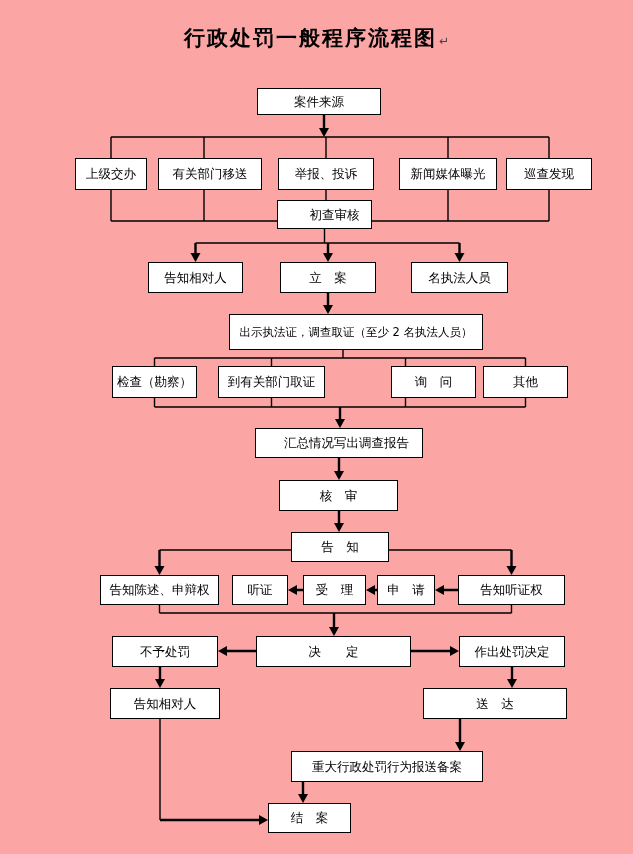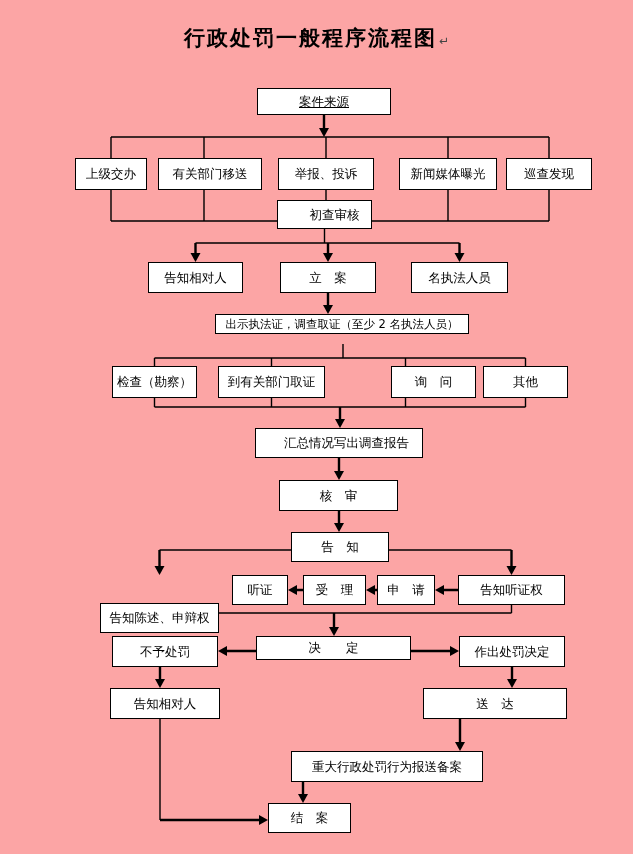--- a/index.html
+++ b/index.html
@@ -95,53 +95,53 @@
       <polygon points="298,794 308,794 303,803"></polygon>
       <polygon points="297,585 297,595 288,590"></polygon>
       <polygon points="375,585 375,595 366,590"></polygon>
       <polygon points="444,585 444,595 435,590"></polygon>
       <polygon points="227,646 227,656 218,651"></polygon>
       <polygon points="450,646 450,656 459,651"></polygon>
       <polygon points="259,815 259,825 268,820"></polygon>
     </g>
   </svg>
 
-  <div class="node" style="left:257px;top:88px;width:134px;height:27px;text-decoration:underline;">案件来源</div>
+  <div class="node" style="left:257px;top:88px;width:124px;height:27px;">案件来源</div>
 
   <div class="node" style="left:75px;top:158px;width:72px;height:32px;">上级交办</div>
   <div class="node" style="left:158px;top:158px;width:104px;height:32px;">有关部门移送</div>
   <div class="node" style="left:278px;top:158px;width:96px;height:32px;">举报、投诉</div>
   <div class="node" style="left:399px;top:158px;width:98px;height:32px;">新闻媒体曝光</div>
   <div class="node" style="left:506px;top:158px;width:86px;height:32px;">巡查发现</div>
 
   <div class="node" style="left:277px;top:200px;width:95px;height:29px;padding-left:20px;">初查审核</div>
 
   <div class="node" style="left:148px;top:262px;width:95px;height:31px;">告知相对人</div>
   <div class="node" style="left:280px;top:262px;width:96px;height:31px;">立　案</div>
   <div class="node" style="left:411px;top:262px;width:97px;height:31px;">名执法人员</div>
 
-  <div class="node small-text" style="left:215px;top:314px;width:254px;height:20px;">出示执法证，调查取证（至少 2 名执法人员）</div>
+  <div class="node small-text" style="left:229px;top:314px;width:254px;height:36px;">出示执法证，调查取证（至少 2 名执法人员）</div>
 
   <div class="node" style="left:112px;top:366px;width:85px;height:32px;">检查（勘察）</div>
   <div class="node" style="left:218px;top:366px;width:107px;height:32px;">到有关部门取证</div>
   <div class="node" style="left:363px;top:366px;width:85px;height:32px;margin-left:28px;">询　问</div>
   <div class="node" style="left:483px;top:366px;width:85px;height:32px;">其他</div>
 
   <div class="node" style="left:255px;top:428px;width:168px;height:30px;padding-left:15px;">汇总情况写出调查报告</div>
   <div class="node" style="left:279px;top:480px;width:119px;height:31px;">核　审</div>
   <div class="node" style="left:291px;top:532px;width:98px;height:30px;">告　知</div>
 
-  <div class="node" style="left:100px;top:575px;width:119px;height:30px;margin-top:28px;">告知陈述、申辩权</div>
+  <div class="node" style="left:100px;top:575px;width:119px;height:30px;">告知陈述、申辩权</div>
   <div class="node" style="left:232px;top:575px;width:56px;height:30px;">听证</div>
   <div class="node" style="left:303px;top:575px;width:63px;height:30px;">受　理</div>
   <div class="node" style="left:377px;top:575px;width:58px;height:30px;">申　请</div>
   <div class="node" style="left:458px;top:575px;width:107px;height:30px;">告知听证权</div>
 
   <div class="node" style="left:112px;top:636px;width:106px;height:31px;">不予处罚</div>
-  <div class="node" style="left:256px;top:636px;width:155px;height:24px;">决　　定</div>
+  <div class="node" style="left:256px;top:636px;width:155px;height:31px;">决　　定</div>
   <div class="node" style="left:459px;top:636px;width:106px;height:31px;">作出处罚决定</div>
 
   <div class="node" style="left:110px;top:688px;width:110px;height:31px;">告知相对人</div>
   <div class="node" style="left:423px;top:688px;width:144px;height:31px;">送　达</div>
 
   <div class="node" style="left:291px;top:751px;width:192px;height:31px;">重大行政处罚行为报送备案</div>
   <div class="node" style="left:268px;top:803px;width:83px;height:30px;">结　案</div>
 
 </div>
 

